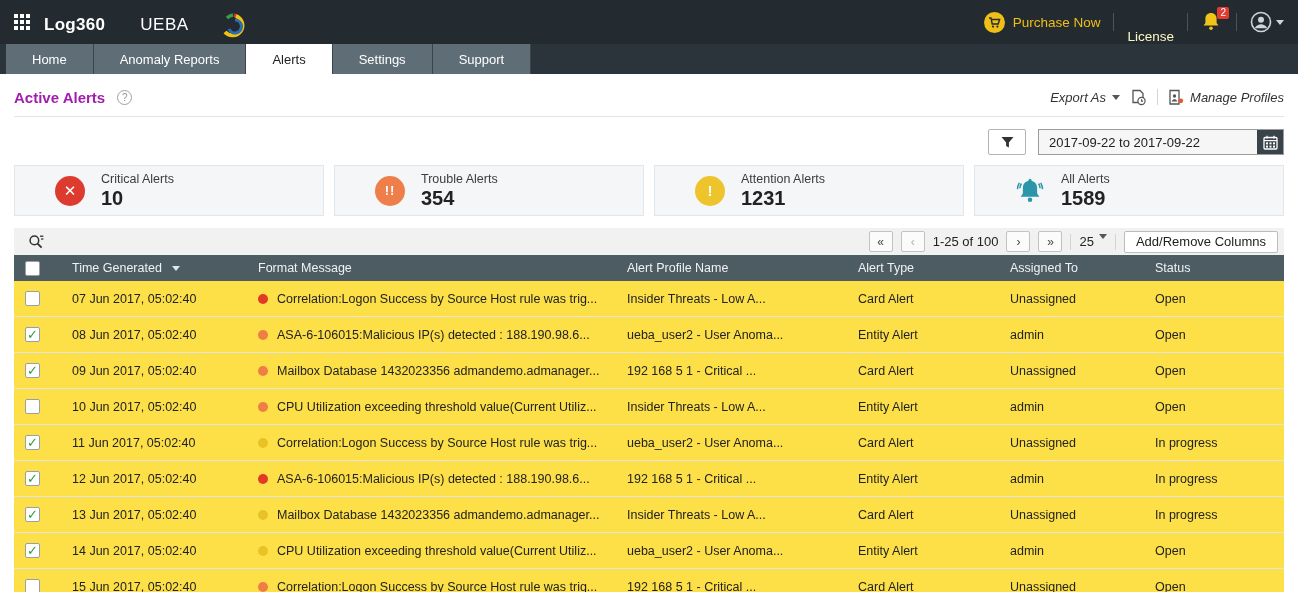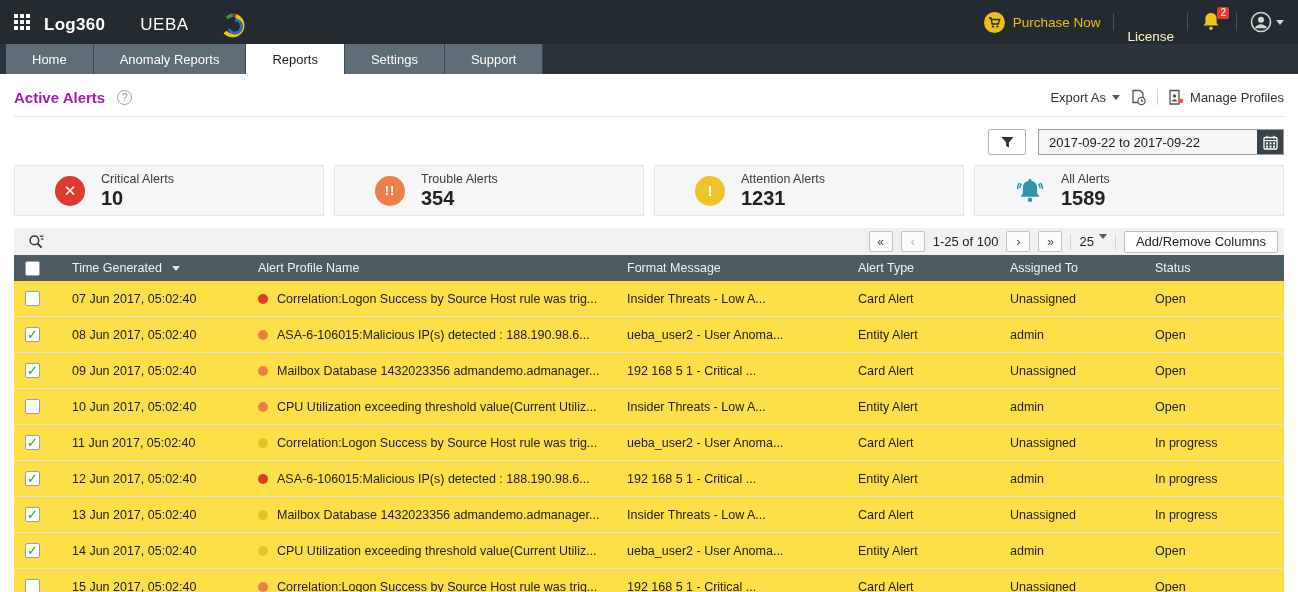--- a/index.html
+++ b/index.html
@@ -33,21 +33,21 @@
   .tab { background:#5e6d76; color:#fff; font-size:13px; display:flex; align-items:center;
     justify-content:center; padding:0 26px; border-right:1px solid #39444b; cursor:pointer; }
   .tab.active { background:#fff; color:#222; }
 
   
   .content { padding:0 14px; }
   .head-row { display:flex; align-items:center; margin-top:12px; height:22px; }
   .page-title { font-size:15px; font-weight:bold; color:#a21caf; }
   .help-icon { width:15px; height:15px; border:1px solid #9aa2a6; border-radius:50%; color:#8b9398;
     font-size:10px; display:flex; align-items:center; justify-content:center; margin-left:12px; cursor:pointer; }
-  .head-actions { margin-left:auto; display:flex; align-items:center; gap:10px; font-size:13px; color:#333; }
+  .head-actions { margin-left:auto; display:flex; align-items:center; gap:10px; font-size:13px; color:#333;font-style:italic; }
   .export { display:flex; align-items:center; gap:6px; cursor:pointer; }
   .dcaret { width:0; height:0; border-left:4px solid transparent; border-right:4px solid transparent;
     border-top:5px solid #555; display:inline-block; }
   .v-sep { width:1px; height:16px; background:#d4d4d4; }
   .manage { display:flex; align-items:center; gap:6px; cursor:pointer; }
   .rule { border-top:1px solid #e4e4e4; margin-top:8px; }
 
   .filter-row { display:flex; justify-content:flex-end; align-items:center; gap:12px; margin-top:12px; height:26px; }
   .filter-btn { width:38px; height:26px; background:#fff; border:1px solid #b4b4b4; border-radius:2px;
     display:flex; align-items:center; justify-content:center; cursor:pointer; }
@@ -147,21 +147,21 @@
         <path d="M4.8 17.2 c1.4 -3 4 -4 6.2 -4 s4.8 1 6.2 4" fill="#cfd6da"></path>
       </svg>
       <span class="caret"></span>
     </div>
   </div>
 </div>
 
 <div class="tabbar">
   <div class="tab">Home</div>
   <div class="tab">Anomaly Reports</div>
-  <div class="tab active">Reports</div>
+  <div class="tab active">Alerts</div>
   <div class="tab">Settings</div>
   <div class="tab">Support</div>
 </div>
 
 <div class="content">
 
   <div class="head-row">
     <span class="page-title">Active Alerts</span>
     <span class="help-icon">?</span>
     <div class="head-actions">
@@ -280,22 +280,22 @@
   </div>
 
   <div class="grid-row thead">
     <div class="cell">
         <span class="cb"></span>
       </div>
     <div class="cell">
       <span>Time Generated</span>
         <span class="sort-caret"></span>
     </div>
+    <div class="cell">Format Message</div>
     <div class="cell">Alert Profile Name</div>
-    <div class="cell">Format Message</div>
     <div class="cell">Alert Type</div>
     <div class="cell">Assigned To</div>
     <div class="cell">Status</div>
   </div>
   <div id="tbody">
     <div class="grid-row trow">
       <div>
           <span class="cb">
             <span class="check"></span>
           </span>

